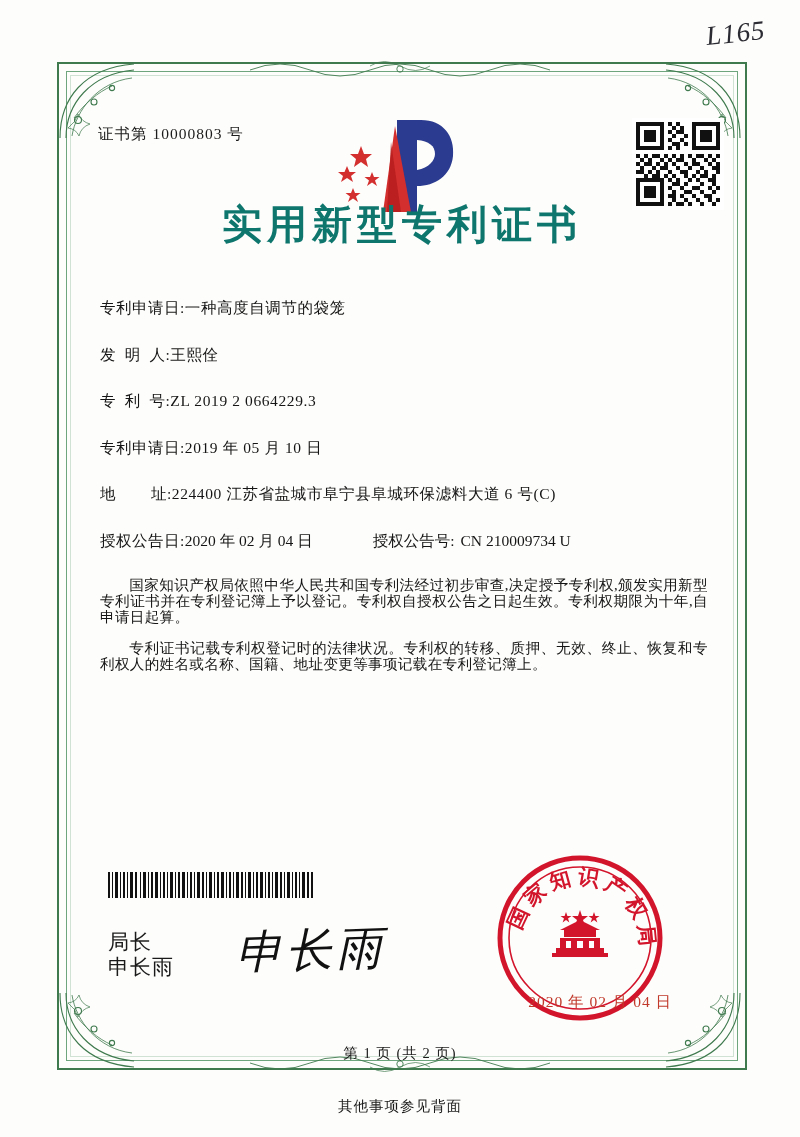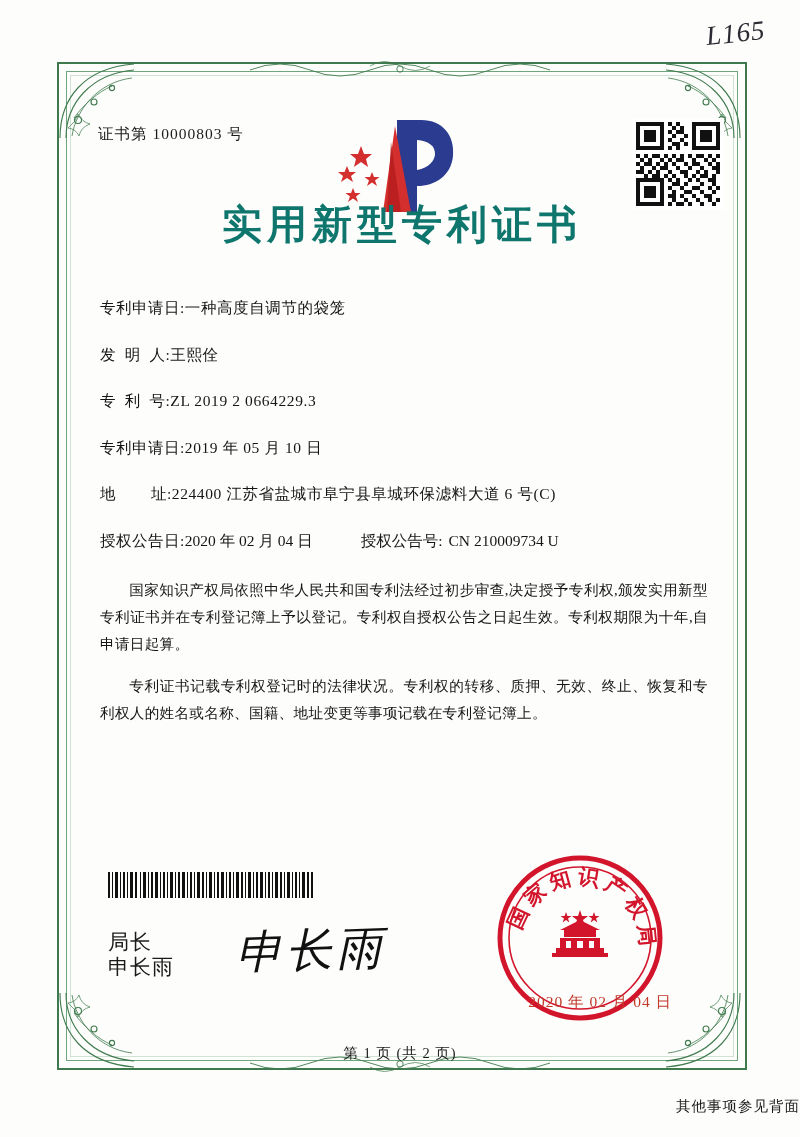--- a/index.html
+++ b/index.html
@@ -154,32 +154,32 @@
     letter-spacing: 0.5px;
   }
   .field-value {
     flex: 1 1 auto;
     letter-spacing: 0.6px;
   }
   .field-row.dual {
     justify-content: flex-start;
   }
   .field-row .second-label {
-    margin-left: 48px;
+    margin-left: 60px;
     white-space: pre;
   }
 
   .paragraphs {
     margin-top: 16px;
     padding-left: 10px;
     padding-right: 6px;
   }
   .para {
     font-size: 14.6px;
-    line-height: 27px;
+    line-height: 16px;
     text-indent: 2em;
     text-align: justify;
     color: #151515;
     letter-spacing: 0.3px;
   }
 
   .barcode {
     position: absolute;
     left: 108px;
     top: 872px;
@@ -233,21 +233,21 @@
     text-align: center;
     font-size: 14.5px;
     letter-spacing: 1px;
     color: #1a1a1a;
   }
   .footnote {
     position: absolute;
     left: 0;
     right: 0;
     top: 1097px;
-    text-align: right;
+    text-align: center;
     font-size: 14.5px;
     letter-spacing: 1px;
     color: #1a1a1a;
   }
 </style>
 </head>
 <body>
 
 <div class="page">
 

